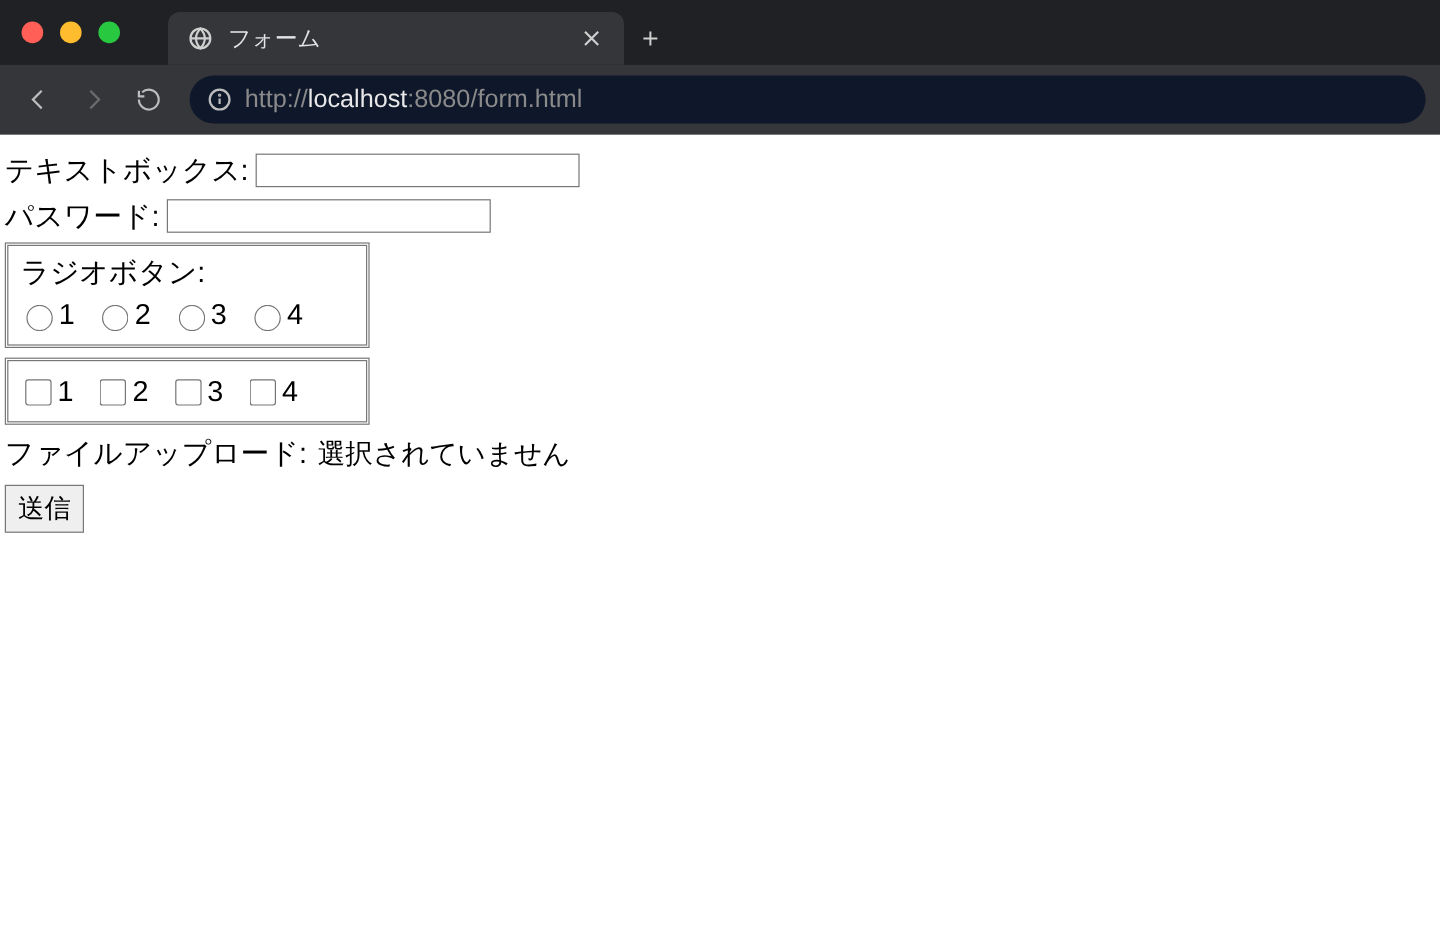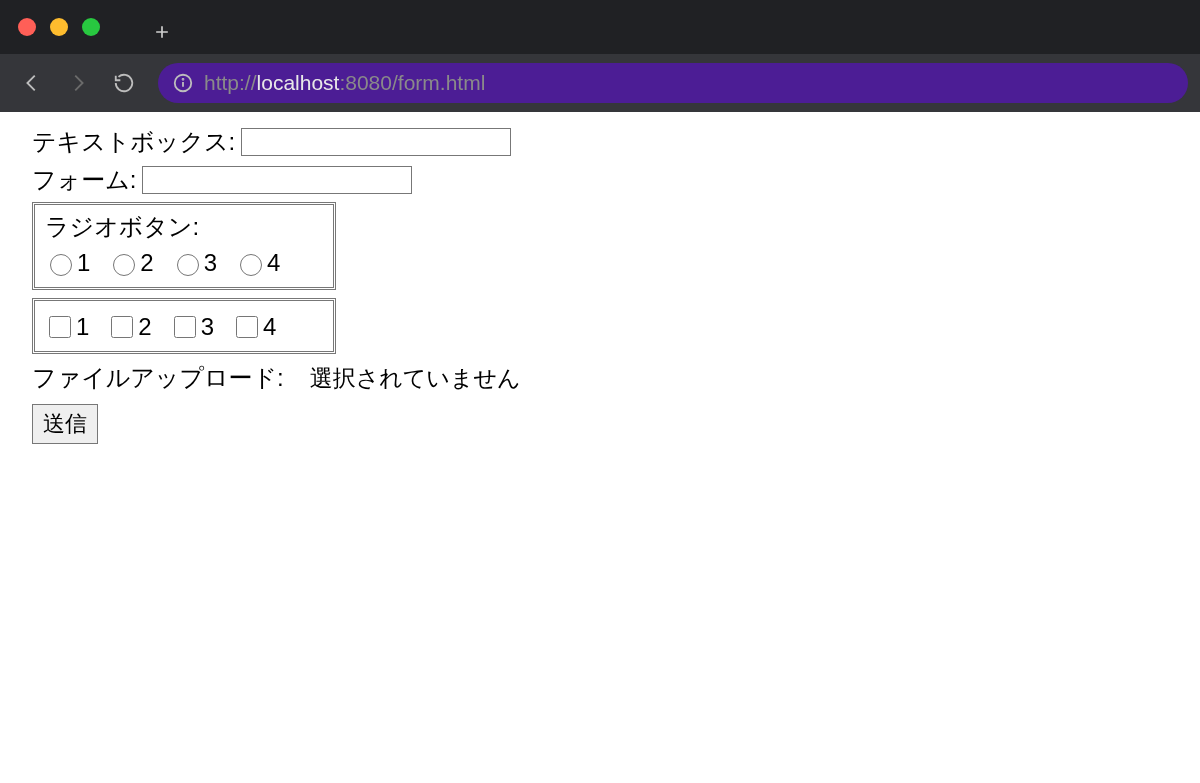--- a/index.html
+++ b/index.html
@@ -85,21 +85,21 @@
     display: flex; align-items: center; justify-content: center;
     color: #bdbdbd;
     border-radius: 50%;
   }
   .nav-btn.disabled { color: #6b6b6b; }
   .nav-btn svg { width: 22px; height: 22px; }
 
   .omnibox {
     flex: 1;
     height: 40px;
-    background: #4c1d95;
+    background: #0f172a;
     border-radius: 20px;
     display: flex;
     align-items: center;
     padding: 0 14px;
     gap: 10px;
     margin-left: 8px;
   }
   .omnibox .info-icon {
     width: 22px; height: 22px;
     display: flex; align-items: center; justify-content: center;
@@ -108,21 +108,21 @@
   .omnibox .info-icon svg { width: 22px; height: 22px; }
   .url {
     font-size: 21px;
     color: #8a8a8a;
     white-space: nowrap;
   }
   .url .host { color: #e8e8e8; }
 
   
   .page {
-    padding: 14px 32px;
+    padding: 14px 4px;
     font-size: 24px;
     color: #000;
   }
   .row {
     display: flex;
     align-items: center;
     margin-bottom: 6px;
     flex-wrap: wrap;
   }
   .row label.field-label {
@@ -174,21 +174,21 @@
     width: 304px;
     box-sizing: border-box;
   }
   fieldset.group .group-title {
     font-size: 24px;
   }
 
   .file-row {
     display: flex;
     align-items: center;
-    gap: 26px;
+    gap: 9px;
     margin-top: 4px;
     margin-bottom: 10px;
   }
   .file-button, .submit-btn {
     font-size: 22px;
     padding: 4px 10px;
     background: #efefef;
     border: 1px solid #777;
     color: #000;
     cursor: pointer;
@@ -203,20 +203,35 @@
 
 <div class="chrome">
 
   <div class="tabbar">
     <div class="traffic-lights">
       <div class="traffic-dot dot-red"></div>
       <div class="traffic-dot dot-yellow"></div>
       <div class="traffic-dot dot-green"></div>
     </div>
 
+    <div class="tab">
+      <span class="favicon">
+        <svg viewBox="0 0 24 24" fill="none" stroke="#cfcfcf" stroke-width="2">
+          <circle cx="12" cy="12" r="9"></circle>
+          <path d="M3 12h18"></path>
+          <path d="M12 3c2.5 2.7 4 5.7 4 9s-1.5 6.3-4 9c-2.5-2.7-4-5.7-4-9s1.5-6.3 4-9z"></path>
+        </svg>
+      </span>
+      <span class="tab-title">フォーム</span>
+      <span class="tab-close">
+        <svg viewBox="0 0 24 24" stroke="#cfcfcf" stroke-width="2" fill="none">
+          <path d="M6 6l12 12M18 6L6 18"></path>
+        </svg>
+      </span>
+    </div>
 
     <div class="new-tab">
       <svg viewBox="0 0 24 24" stroke="#cfcfcf" stroke-width="2" fill="none" width="20" height="20">
         <path d="M12 5v14M5 12h14"></path>
       </svg>
     </div>
   </div>
 
   <div class="toolbar">
     <div class="nav-btn">
@@ -252,21 +267,21 @@
 </div>
 
 <div class="page">
 
   <div class="row">
     <label class="field-label">テキストボックス:</label>
     <input type="text" class="textbox" value="" style="">
   </div>
 
   <div class="row">
-    <label class="field-label">フォーム:</label>
+    <label class="field-label">パスワード:</label>
     <input type="password" class="password" value="" style="">
   </div>
 
 
   <fieldset class="group">
     <div class="group-title">ラジオボタン:</div>
     <div class="opt-row">
       <label class="opt">
         <input type="radio" name="r" style="">
         <span>1</span>

